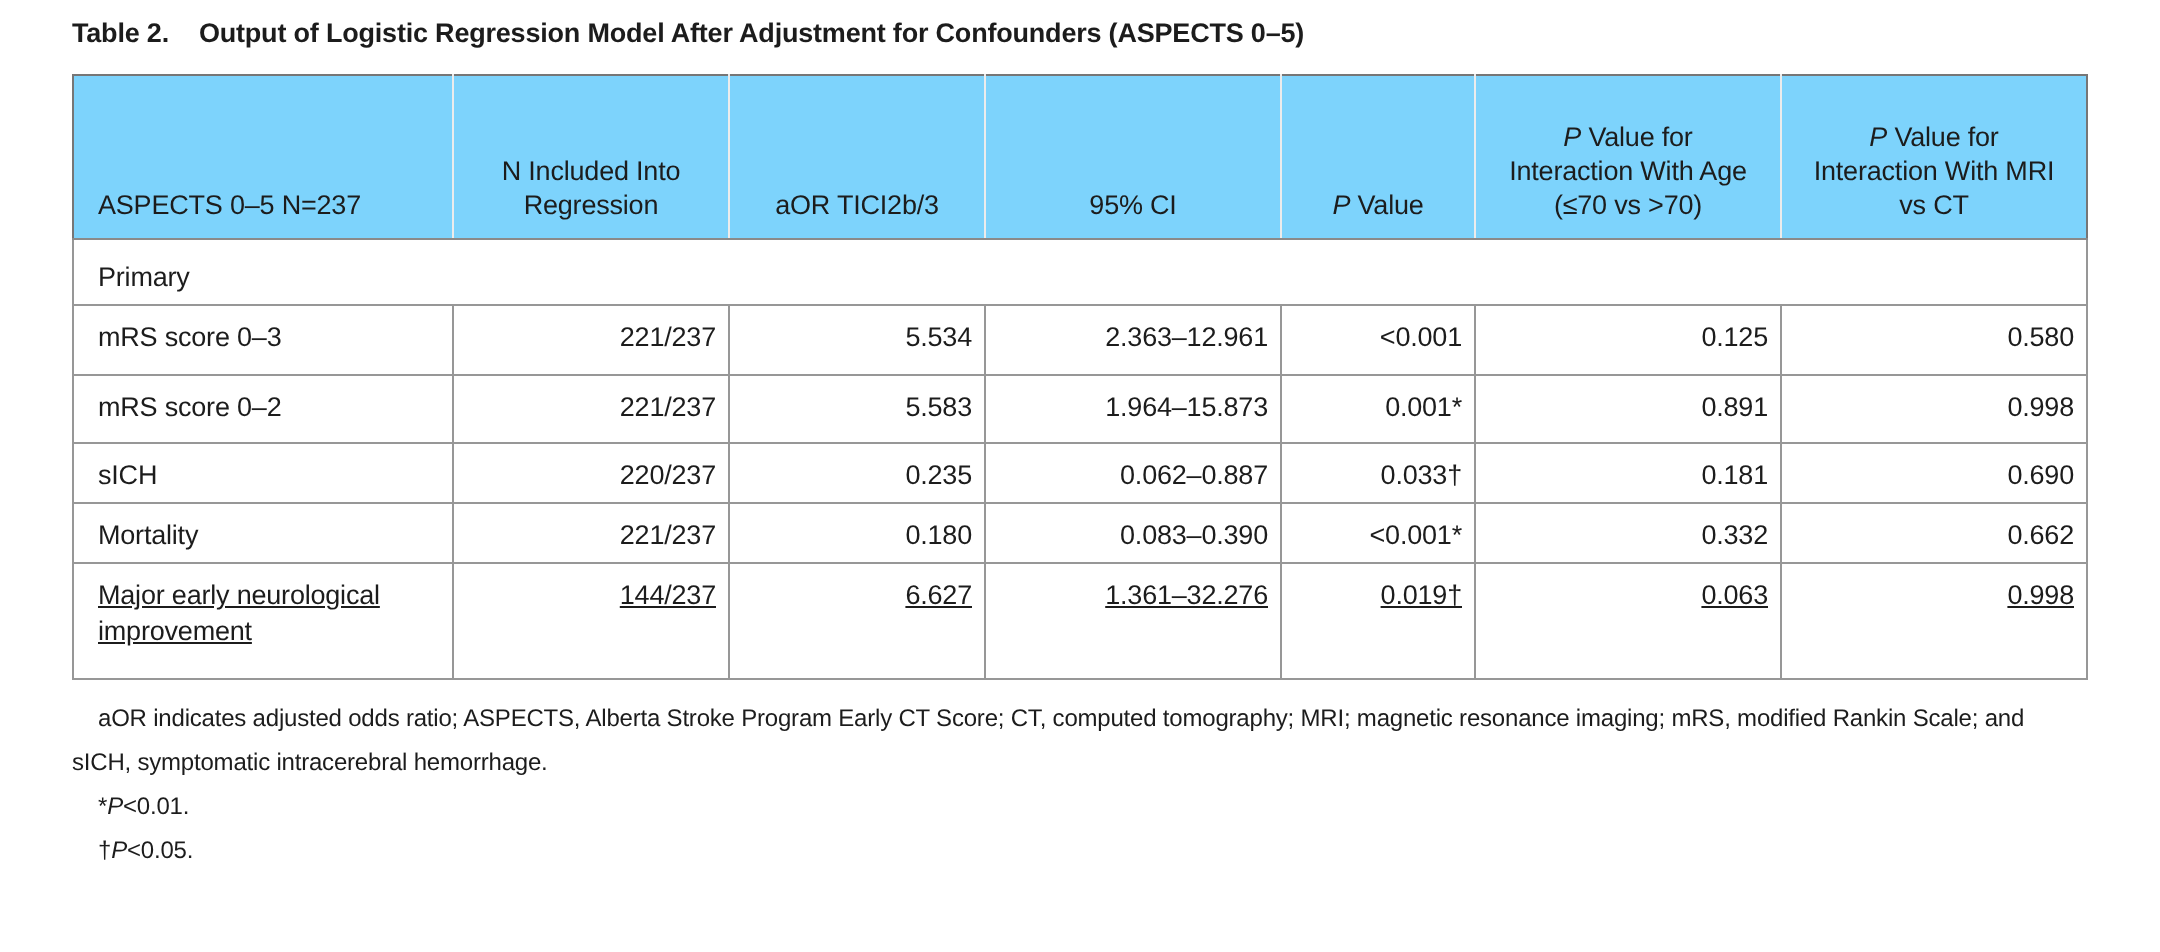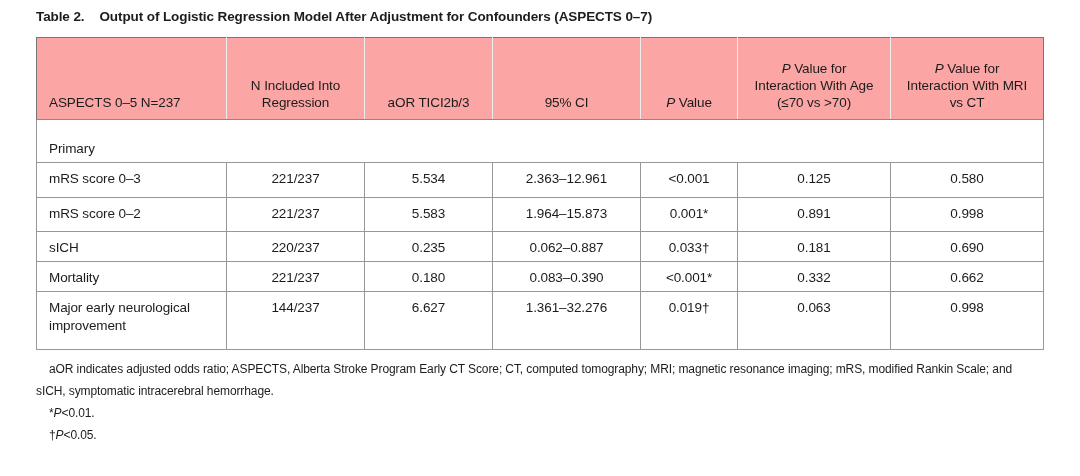--- a/index.html
+++ b/index.html
@@ -13,61 +13,61 @@
   .table-title { font-size:13.5px; font-weight:bold; margin:0 0 13px 0; letter-spacing:-0.1px; }
   .title-num { margin-right:15px; }
 
   table.results {
     width:1007px; border-collapse:collapse; table-layout:fixed;
     border:1.5px solid #767676;
     font-size:13.5px;
   }
   thead tr { height:82px; }
   th {
-    background:#fca5a5;
+    background:#7dd3fc;
     font-weight:normal;
     vertical-align:bottom;
     text-align:center;
     line-height:17px;
     padding:4px 12px 8px 12px;
     border-left:1px solid #ececec;
     border-bottom:1px solid #8a8a8a;
     letter-spacing:-0.1px;
   }
   th.first { text-align:left; border-left:none; }
 
   td {
     border:1px solid #979797;
     vertical-align:top;
-    text-align:center;
+    text-align:right;
     line-height:18px;
     padding:7px 6px 4px 6px;
     letter-spacing:-0.1px;
   }
   td.left { text-align:left; padding-left:12px; padding-right:10px; }
-  td.section-cell { text-align:left; padding-left:12px; vertical-align:middle; padding-top:20px; }
+  td.section-cell { text-align:left; padding-left:12px; vertical-align:middle; padding-top:10px; }
 
   tr.h33 { height:33px; }
   tr.h35 { height:35px;margin-top:38px; }
   tr.h34 { height:34px;padding-left:48px; }
   tr.h28 { height:28px;margin-top:32px; }
   tr.h30 { height:30px; }
-  tr.h58 { height:58px; }
+  tr.h58 { height:58px;text-decoration:underline; }
 
   .pi { font-style:italic; }
 
   .footnotes { width:1007px; margin-top:8px; font-size:12px; letter-spacing:-0.1px; }
   .footnotes p { margin:0; text-indent:13px; line-height:22px; }
 </style>
 </head>
 <body>
 
 <div class="page">
 
-  <p class="table-title"><span class="title-num">Table 2.</span><span>Output of Logistic Regression Model After Adjustment for Confounders (ASPECTS 0–7)</span></p>
+  <p class="table-title"><span class="title-num">Table 2.</span><span>Output of Logistic Regression Model After Adjustment for Confounders (ASPECTS 0–5)</span></p>
 
   <table class="results">
     <colgroup>
       <col style="width:190px">
         <col style="width:138px">
         <col style="width:128px">
         <col style="width:148px">
         <col style="width:97px">
         <col style="width:153px">
         <col style="width:153px">

